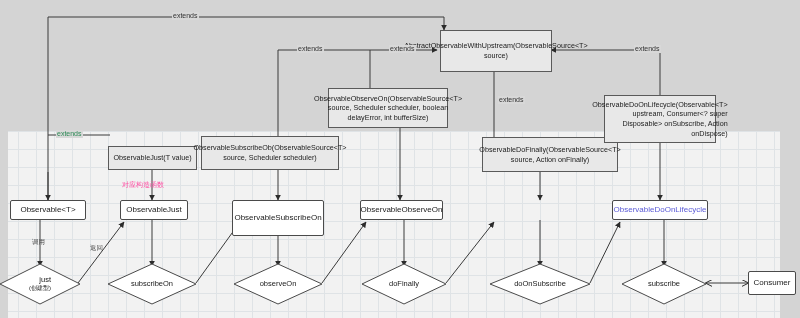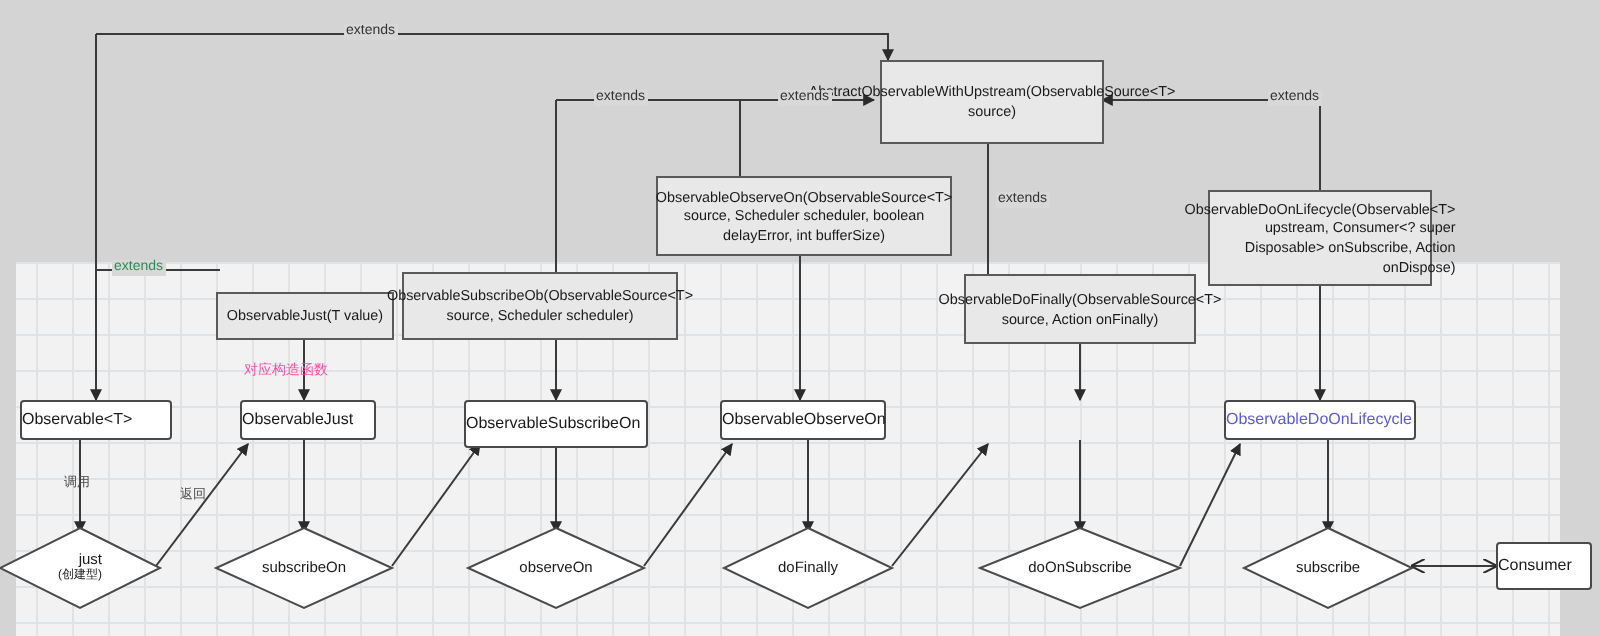--- a/index.html
+++ b/index.html
@@ -73,21 +73,21 @@
     box-sizing: border-box;
     background: #ffffff;
     border: 1px solid #4a4a4a;
     border-radius: 2px;
     color: #1a1a1a;
     font-size: 8px;
     line-height: 10px;
     text-align: center;
     display: flex;
     align-items: center;
-    justify-content: flex-start;
+    justify-content: center;
   }
   .node-box.accent { color: #5b5bd6; }
 
   
   .diamond-wrap {
     position: absolute;
     display: flex;
     align-items: center;
     justify-content: center;
   }
@@ -195,41 +195,41 @@
   </div>
 
   <div class="sig-box" style="left:108px; top:146px; width:89px; height:24px;justify-content:center;">
     <span>ObservableJust(T value)</span>
   </div>
 
   <div class="sig-box" style="left:201px; top:136px; width:138px; height:34px;">
     <span>ObservableSubscribeOb(ObservableSource&lt;T&gt; source, Scheduler scheduler)</span>
   </div>
 
-  <div class="sig-box" style="left:328px; top:88px; width:148px; height:40px;">
+  <div class="sig-box" style="left:328px; top:88px; width:120px; height:40px;">
     <span>ObservableObserveOn(ObservableSource&lt;T&gt; source, Scheduler scheduler, boolean delayError, int bufferSize)</span>
   </div>
 
-  <div class="sig-box" style="left:482px; top:137px; width:116px; height:35px;">
+  <div class="sig-box" style="left:482px; top:137px; width:136px; height:35px;">
     <span>ObservableDoFinally(ObservableSource&lt;T&gt; source, Action onFinally)</span>
   </div>
 
   <div class="sig-box" style="left:604px; top:95px; width:112px; height:48px;text-align:right;">
     <span>ObservableDoOnLifecycle(Observable&lt;T&gt; upstream, Consumer&lt;? super Disposable&gt; onSubscribe, Action onDispose)</span>
   </div>
 
   <div class="node-box" style="left:10px; top:200px; width:76px; height:20px;">
     <span>Observable&lt;T&gt;</span>
   </div>
 
   <div class="node-box" style="left:120px; top:200px; width:68px; height:20px;">
     <span>ObservableJust</span>
   </div>
 
-  <div class="node-box" style="left:232px; top:200px; width:92px; height:24px;">
+  <div class="node-box" style="left:232px; top:200px; width:92px; height:36px;">
     <span>ObservableSubscribeOn</span>
   </div>
 
   <div class="node-box" style="left:360px; top:200px; width:83px; height:20px;">
     <span>ObservableObserveOn</span>
   </div>
 
 
   <div class="node-box accent" style="left:612px; top:200px; width:96px; height:20px;">
     <span>ObservableDoOnLifecycle</span>

